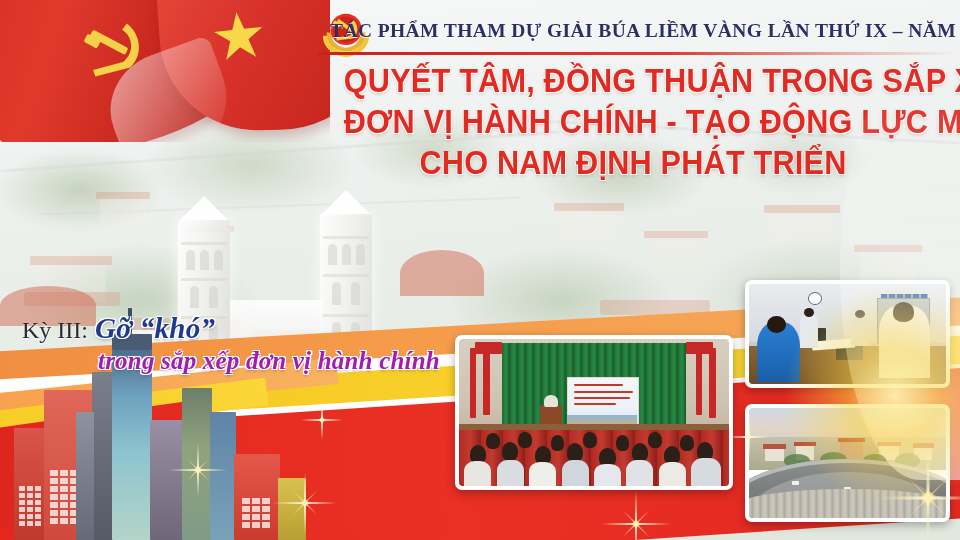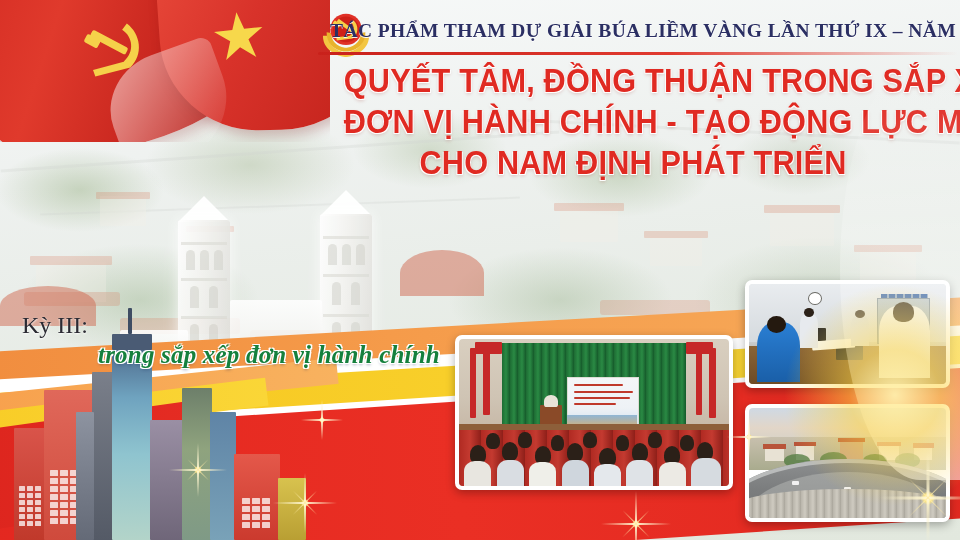--- a/index.html
+++ b/index.html
@@ -130,21 +130,21 @@
     font-family:"Liberation Serif",serif;font-size:29px;font-weight:700;font-style:italic;
     color:#1f3a8a;letter-spacing:.3px;
     text-shadow:
       -1.3px -1.3px 0 #fff, 1.3px -1.3px 0 #fff,
       -1.3px 1.3px 0 #fff, 1.3px 1.3px 0 #fff,
       0 2px 3px rgba(20,35,90,.35);
   }
   .sub-row2{
     margin-top:2px;margin-left:76px;
     font-family:"Liberation Serif",serif;font-size:25px;font-weight:700;font-style:italic;
-    color:#15803d;letter-spacing:.2px;white-space:nowrap;
+    color:#a21caf;letter-spacing:.2px;white-space:nowrap;
     text-shadow:
       -1.3px -1.3px 0 #fff, 1.3px -1.3px 0 #fff,
       -1.3px 1.3px 0 #fff, 1.3px 1.3px 0 #fff,
       0 2px 3px rgba(20,35,90,.35);
   }
 
   
   .ribbon{position:absolute;left:-120px;transform-origin:left center;}
   .rb-orange{
     top:358px;width:1140px;height:30px;
@@ -504,20 +504,21 @@
       <div class="win"></div>
         <div class="win"></div>
         <div class="win"></div>
     </div>
     <div class="sk" style="left:278px;width:28px;height:62px;background:linear-gradient(180deg,#d8c24e,#b99f33);"></div>
   </div>
 
   <div class="sub-block">
     <div class="sub-row1">
       <span class="sub-ky">Kỳ III:</span>
+      <span class="sub-go">Gỡ “khó”</span>
     </div>
     <div class="sub-row2">trong sắp xếp đơn vị hành chính</div>
   </div>
 
   <div class="photo ph-conf">
     <div class="inner">
       <div class="conf-bg"></div>
       <div class="conf-curtain"></div>
       <div class="conf-screen">
         <div class="scr-txt" style="top:12%;width:70%;"></div>

